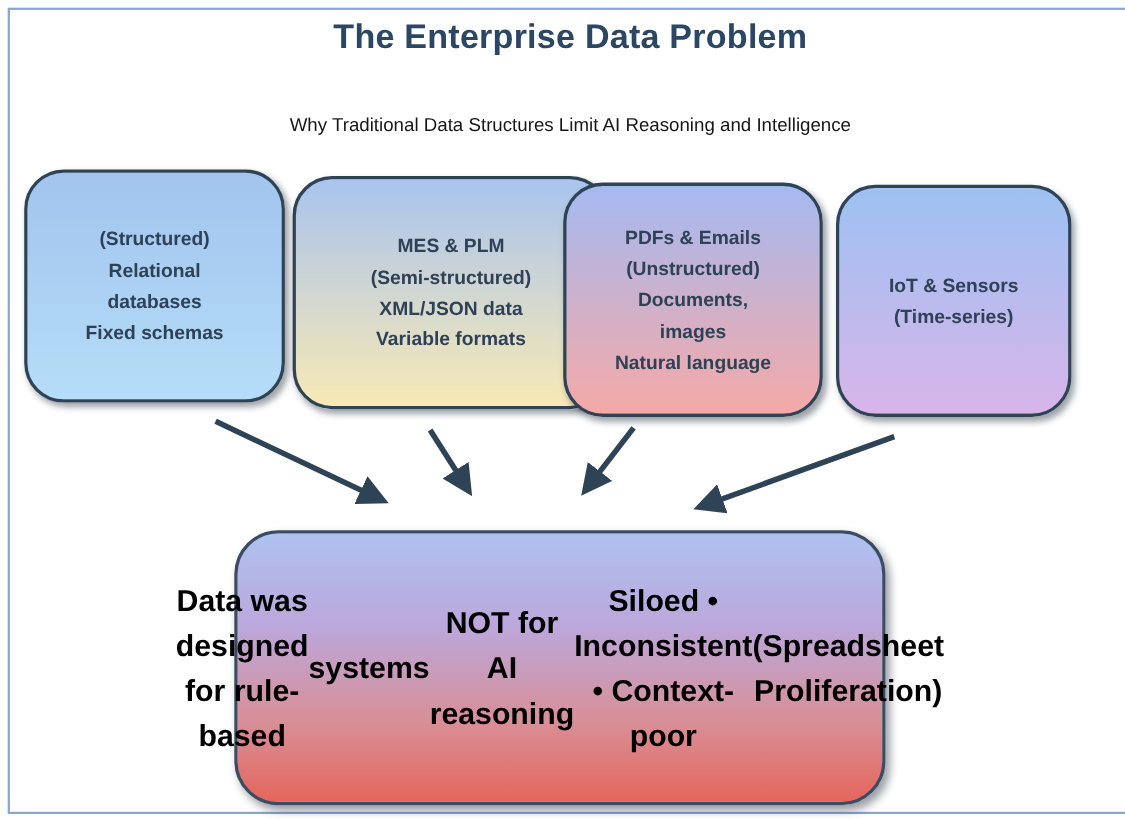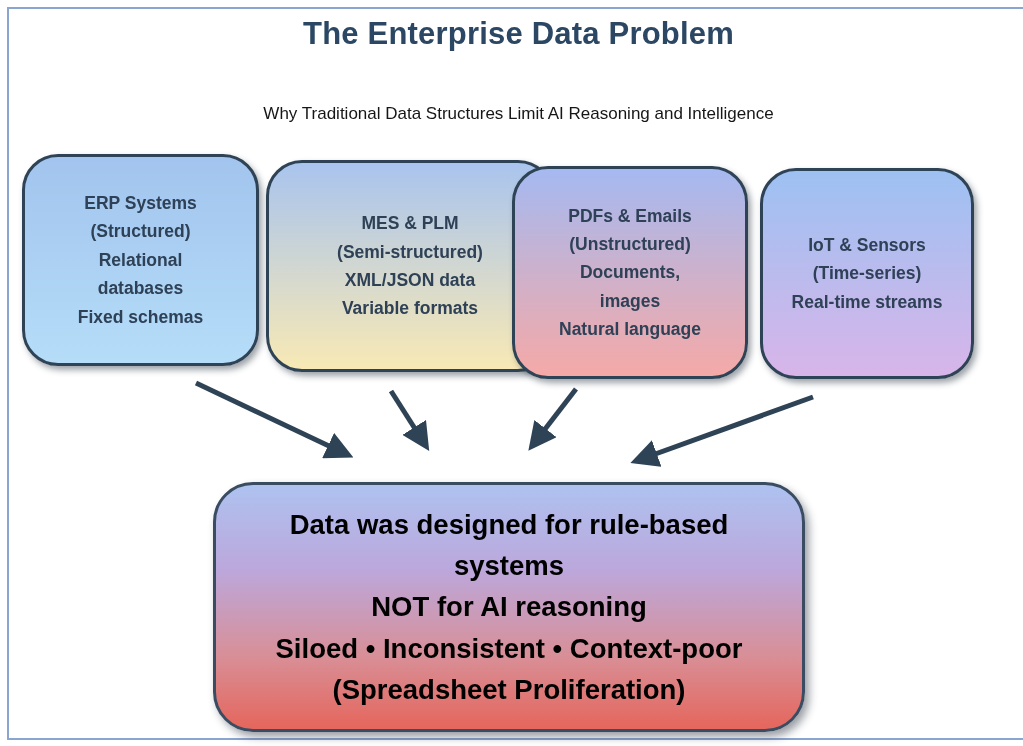--- a/index.html
+++ b/index.html
@@ -78,21 +78,21 @@
   }
   .conclusion {
     position: absolute;
     left: 213px; top: 482px;
     width: 592px; height: 250px;
     border: 3px solid #3A4C61;
     border-radius: 40px;
     box-shadow: 4px 5px 8px rgba(30, 40, 55, 0.45);
     background: linear-gradient(180deg, #AEC2F0 0%, #BCA7DB 35%, #D88F97 70%, #E5665C 100%);
     display: flex;
-    flex-direction: column;
+    flex-direction: row;
     align-items: center;
     justify-content: center;
     text-align: center;
     font-weight: 700;
     font-size: 27.5px;
     line-height: 1.5;
     color: #000000;
     box-sizing: border-box;
     padding: 10px 20px;
   }
@@ -101,21 +101,20 @@
 <body>
 
 <div class="canvas">
 
   <div class="frame"></div>
 
   <div class="title">The Enterprise Data Problem</div>
   <div class="subtitle">Why Traditional Data Structures Limit AI Reasoning and Intelligence</div>
 
   <div class="src-box b1">
-    <div>ERP Systems</div>
     <div>(Structured)</div>
     <div>Relational</div>
     <div>databases</div>
     <div>Fixed schemas</div>
   </div>
 
   <div class="src-box b2">
     <div>MES &amp; PLM</div>
     <div>(Semi-structured)</div>
     <div>XML/JSON data</div>
@@ -126,21 +125,20 @@
     <div>PDFs &amp; Emails</div>
     <div>(Unstructured)</div>
     <div>Documents,</div>
     <div>images</div>
     <div>Natural language</div>
   </div>
 
   <div class="src-box b4">
     <div>IoT &amp; Sensors</div>
     <div>(Time-series)</div>
-    <div>Real-time streams</div>
   </div>
 
   <svg class="arrows" viewBox="0 0 1023 746" aria-hidden="true">
     <defs>
       <marker id="ah" markerWidth="5.6" markerHeight="5.6" refX="4.4" refY="2.8" orient="auto">
         <path d="M0,0 L5.6,2.8 L0,5.6 Z" fill="#2F4356"></path>
       </marker>
     </defs>
     <line x1="196" y1="383" x2="348" y2="455" marker-end="url(#ah)"></line>
     <line x1="391" y1="391" x2="426" y2="446" marker-end="url(#ah)"></line>

